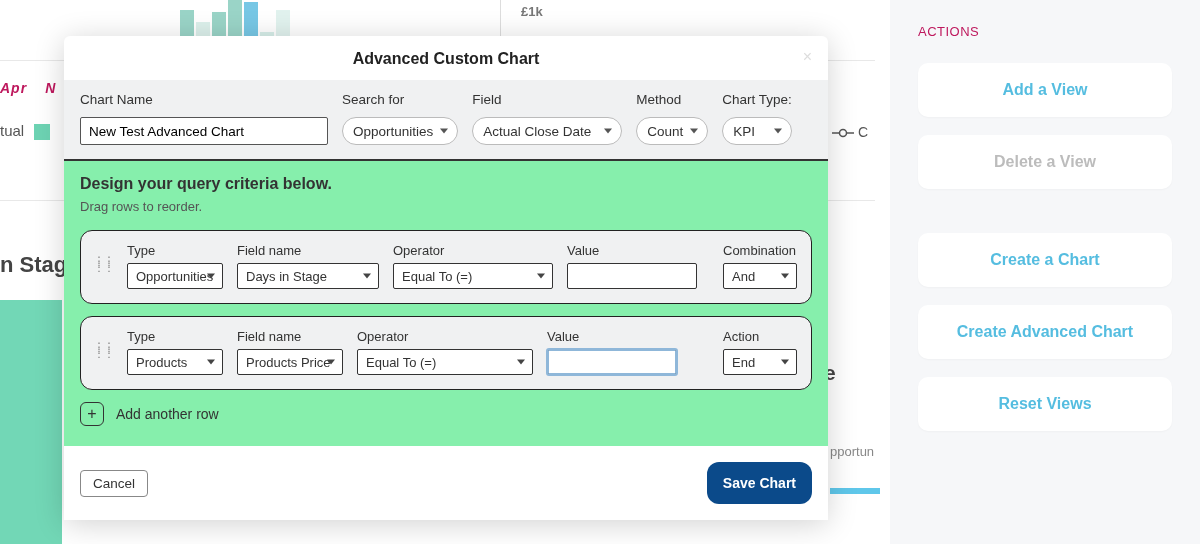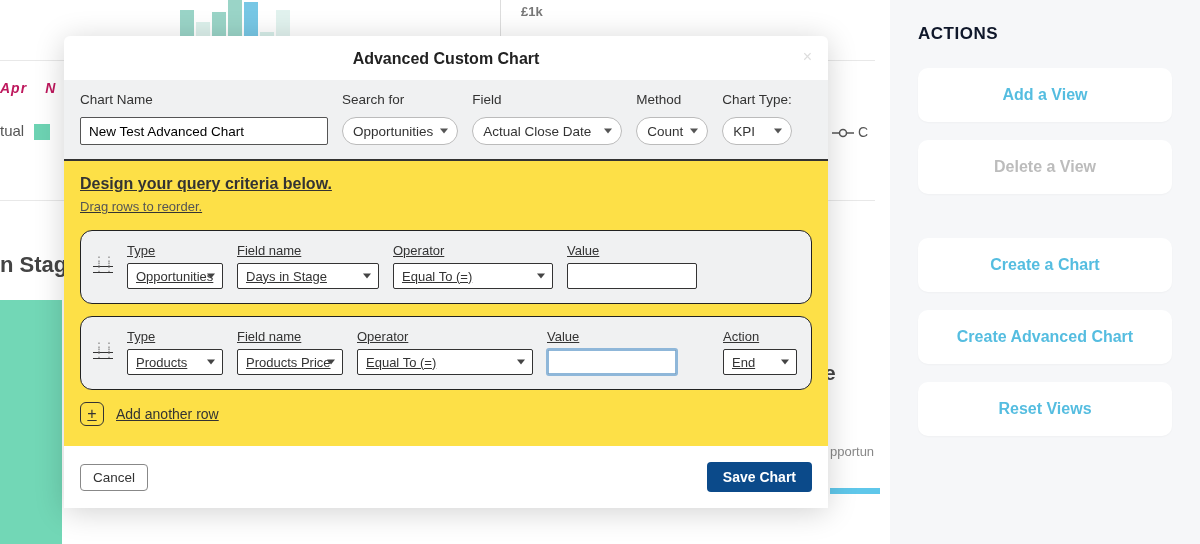--- a/index.html
+++ b/index.html
@@ -57,21 +57,21 @@
   
   .actions {
     position: absolute;
     right: 0; top: 0;
     width: 310px; height: 544px;
     background: #f6f7f9;
     padding: 24px 28px;
     z-index: 1;
   }
   .actions h3 {
-    font-size: 17px; font-weight:700; color:#0f172a; letter-spacing:.5px;
+    font-size: 13px; font-weight:400; color:#be185d; letter-spacing:.5px;
     margin-bottom: 24px;
   }
   .action-btn {
     display:block;
     width:100%;
     padding: 18px 10px;
     background:#fff;
     border:none;
     border-radius:10px;
     color:#55bde0;
@@ -142,23 +142,22 @@
   .sel::after{
     content:"";
     position:absolute; right:9px; top:50%;
     width:0;height:0;
     border-left:4px solid transparent;
     border-right:4px solid transparent;
     border-top:5px solid #555;
     transform:translateY(-50%);
   }
   .modal-body {
-    background:#fde047;
+    background:#86efac;
     padding: 14px 16px 20px;
-    text-decoration: underline;
   }
   .design-title { font-size:16px; font-weight:700; color:#333; margin-bottom:6px;}
   .design-sub { font-size:13px; color:#555; margin-bottom:16px;}
   .criteria-row {
     border:1.5px solid #222;
     border-radius:12px;
     padding:12px 14px 14px 12px;
     margin-bottom:12px;
     display:flex;
     gap:14px;
@@ -220,21 +219,21 @@
     padding: 16px;
     display:flex; justify-content:space-between; align-items:center;
     background:#fff;
   }
   .btn-cancel {
     border:1px solid #888; background:#fff; color:#333;
     padding:5px 12px; border-radius:4px; font-size:13.5px; cursor:pointer;
   }
   .btn-save {
     border:none; background:#0b4a8a; color:#fff;
-    padding:7px 16px; border-radius:4px; font-size:14px; font-weight:600; cursor:pointer;
+    padding:13px 16px; border-radius:12px; font-size:14px; font-weight:600; cursor:pointer;
   }
 </style>
 </head>
 <body>
 
 <div class="bg">
   <div class="bars">
     <span></span><span></span><span></span><span></span><span></span><span></span><span></span>
   </div>
   <div class="divider1"></div>
@@ -330,20 +329,26 @@
       <div class="cfld">
         <label>Operator</label>
         <div class="csel" style="width:160px">
             <span>Equal To (=)</span>
           </div>
       </div>
       <div class="cfld">
         <label>Value</label>
         <input class="cval" value="" style="">
       </div>
+      <div class="cfld" style="margin-left:auto">
+        <label>Combination</label>
+        <div class="csel" style="width:74px">
+            <span>And</span>
+          </div>
+      </div>
     </div>
 
     <div class="criteria-row">
       <div class="drag">⋮⋮<br>⋮⋮</div>
       <div class="cfld">
         <label>Type</label>
         <div class="csel" style="width:96px">
             <span>Products</span>
           </div>
       </div>

